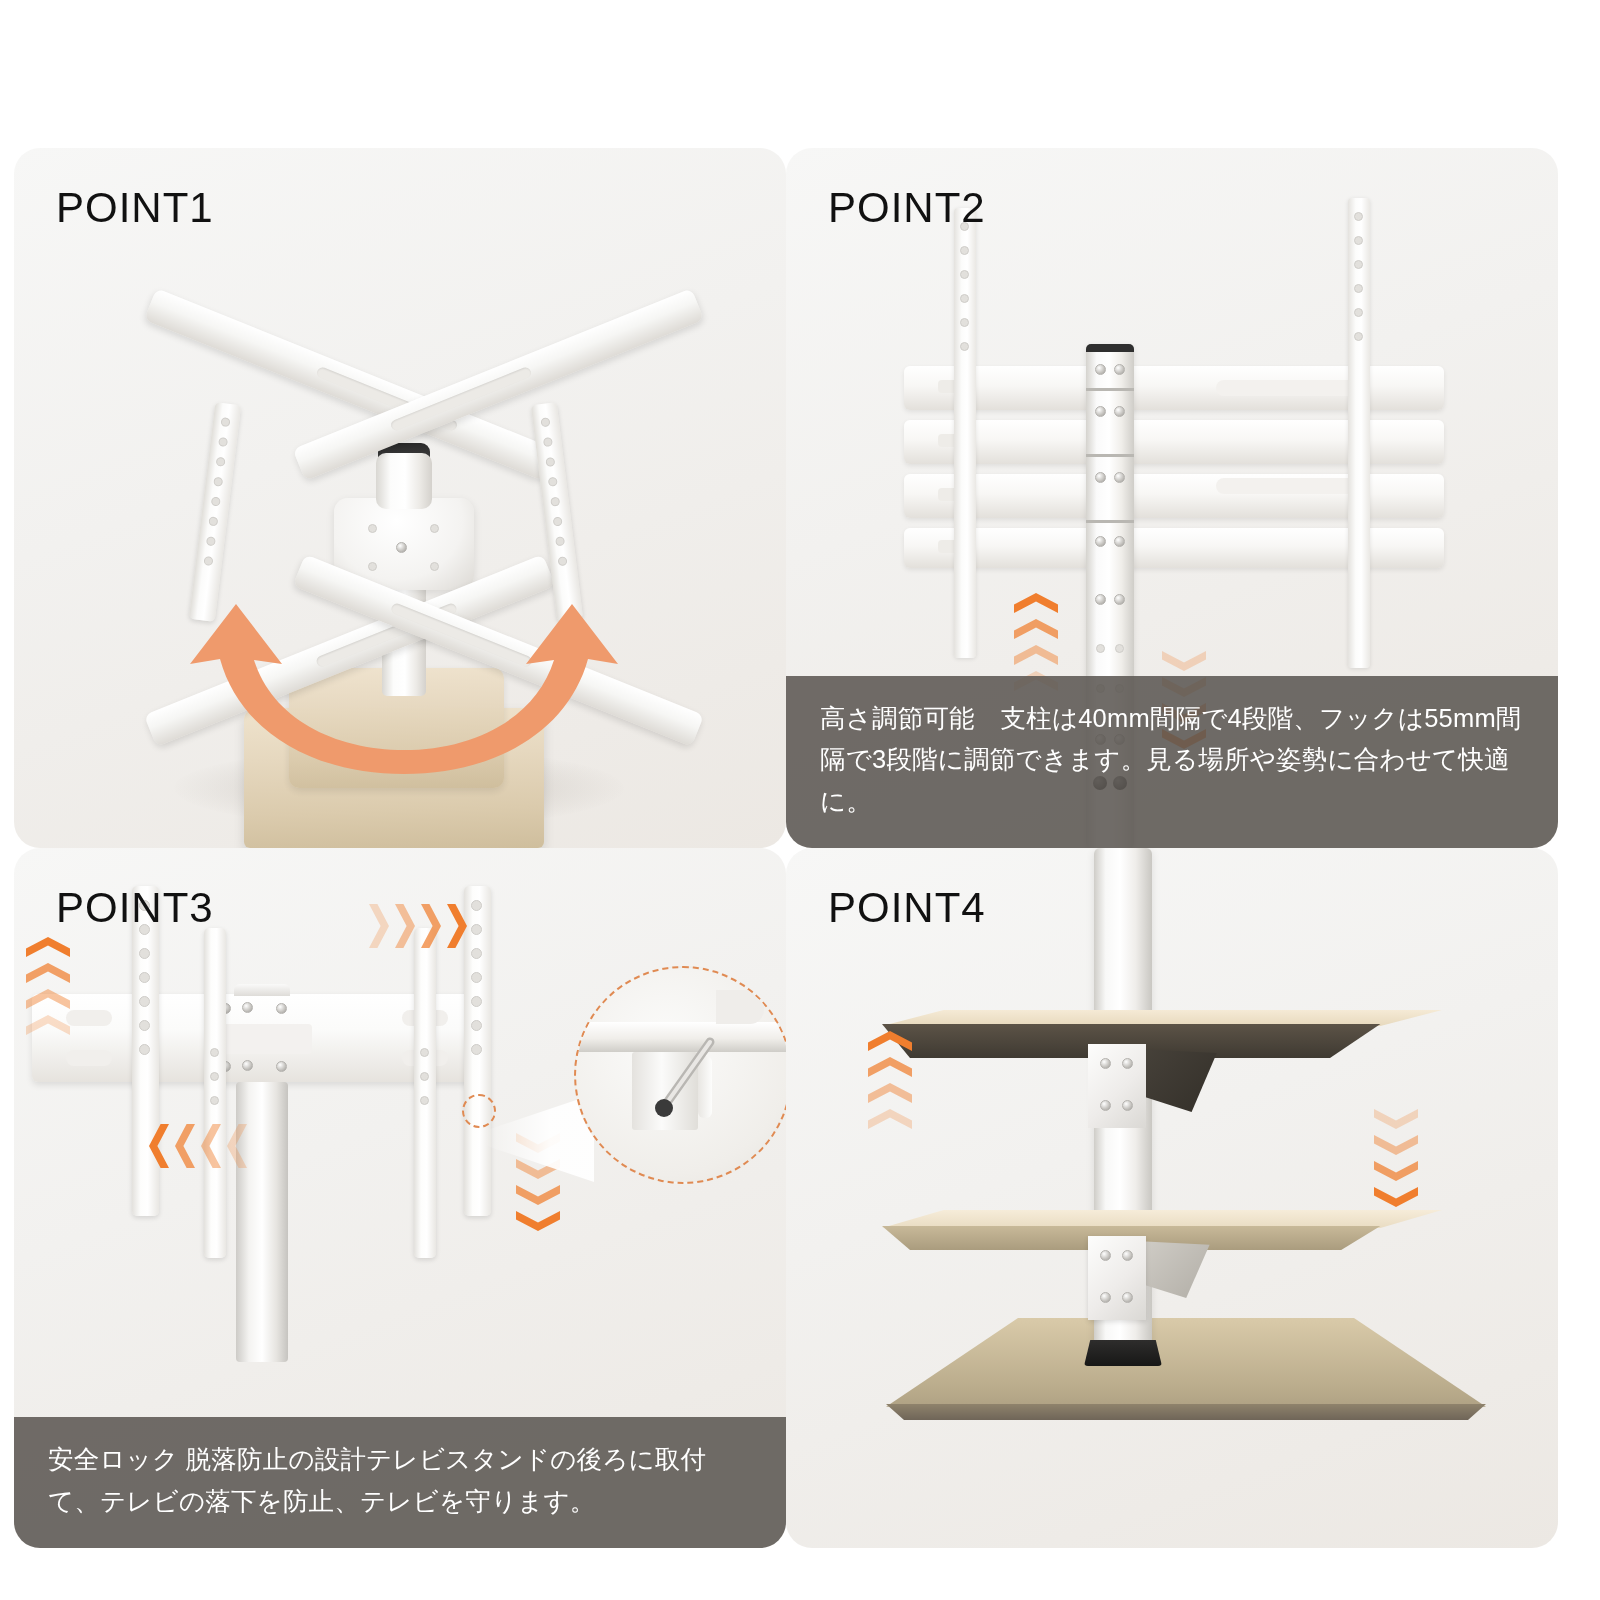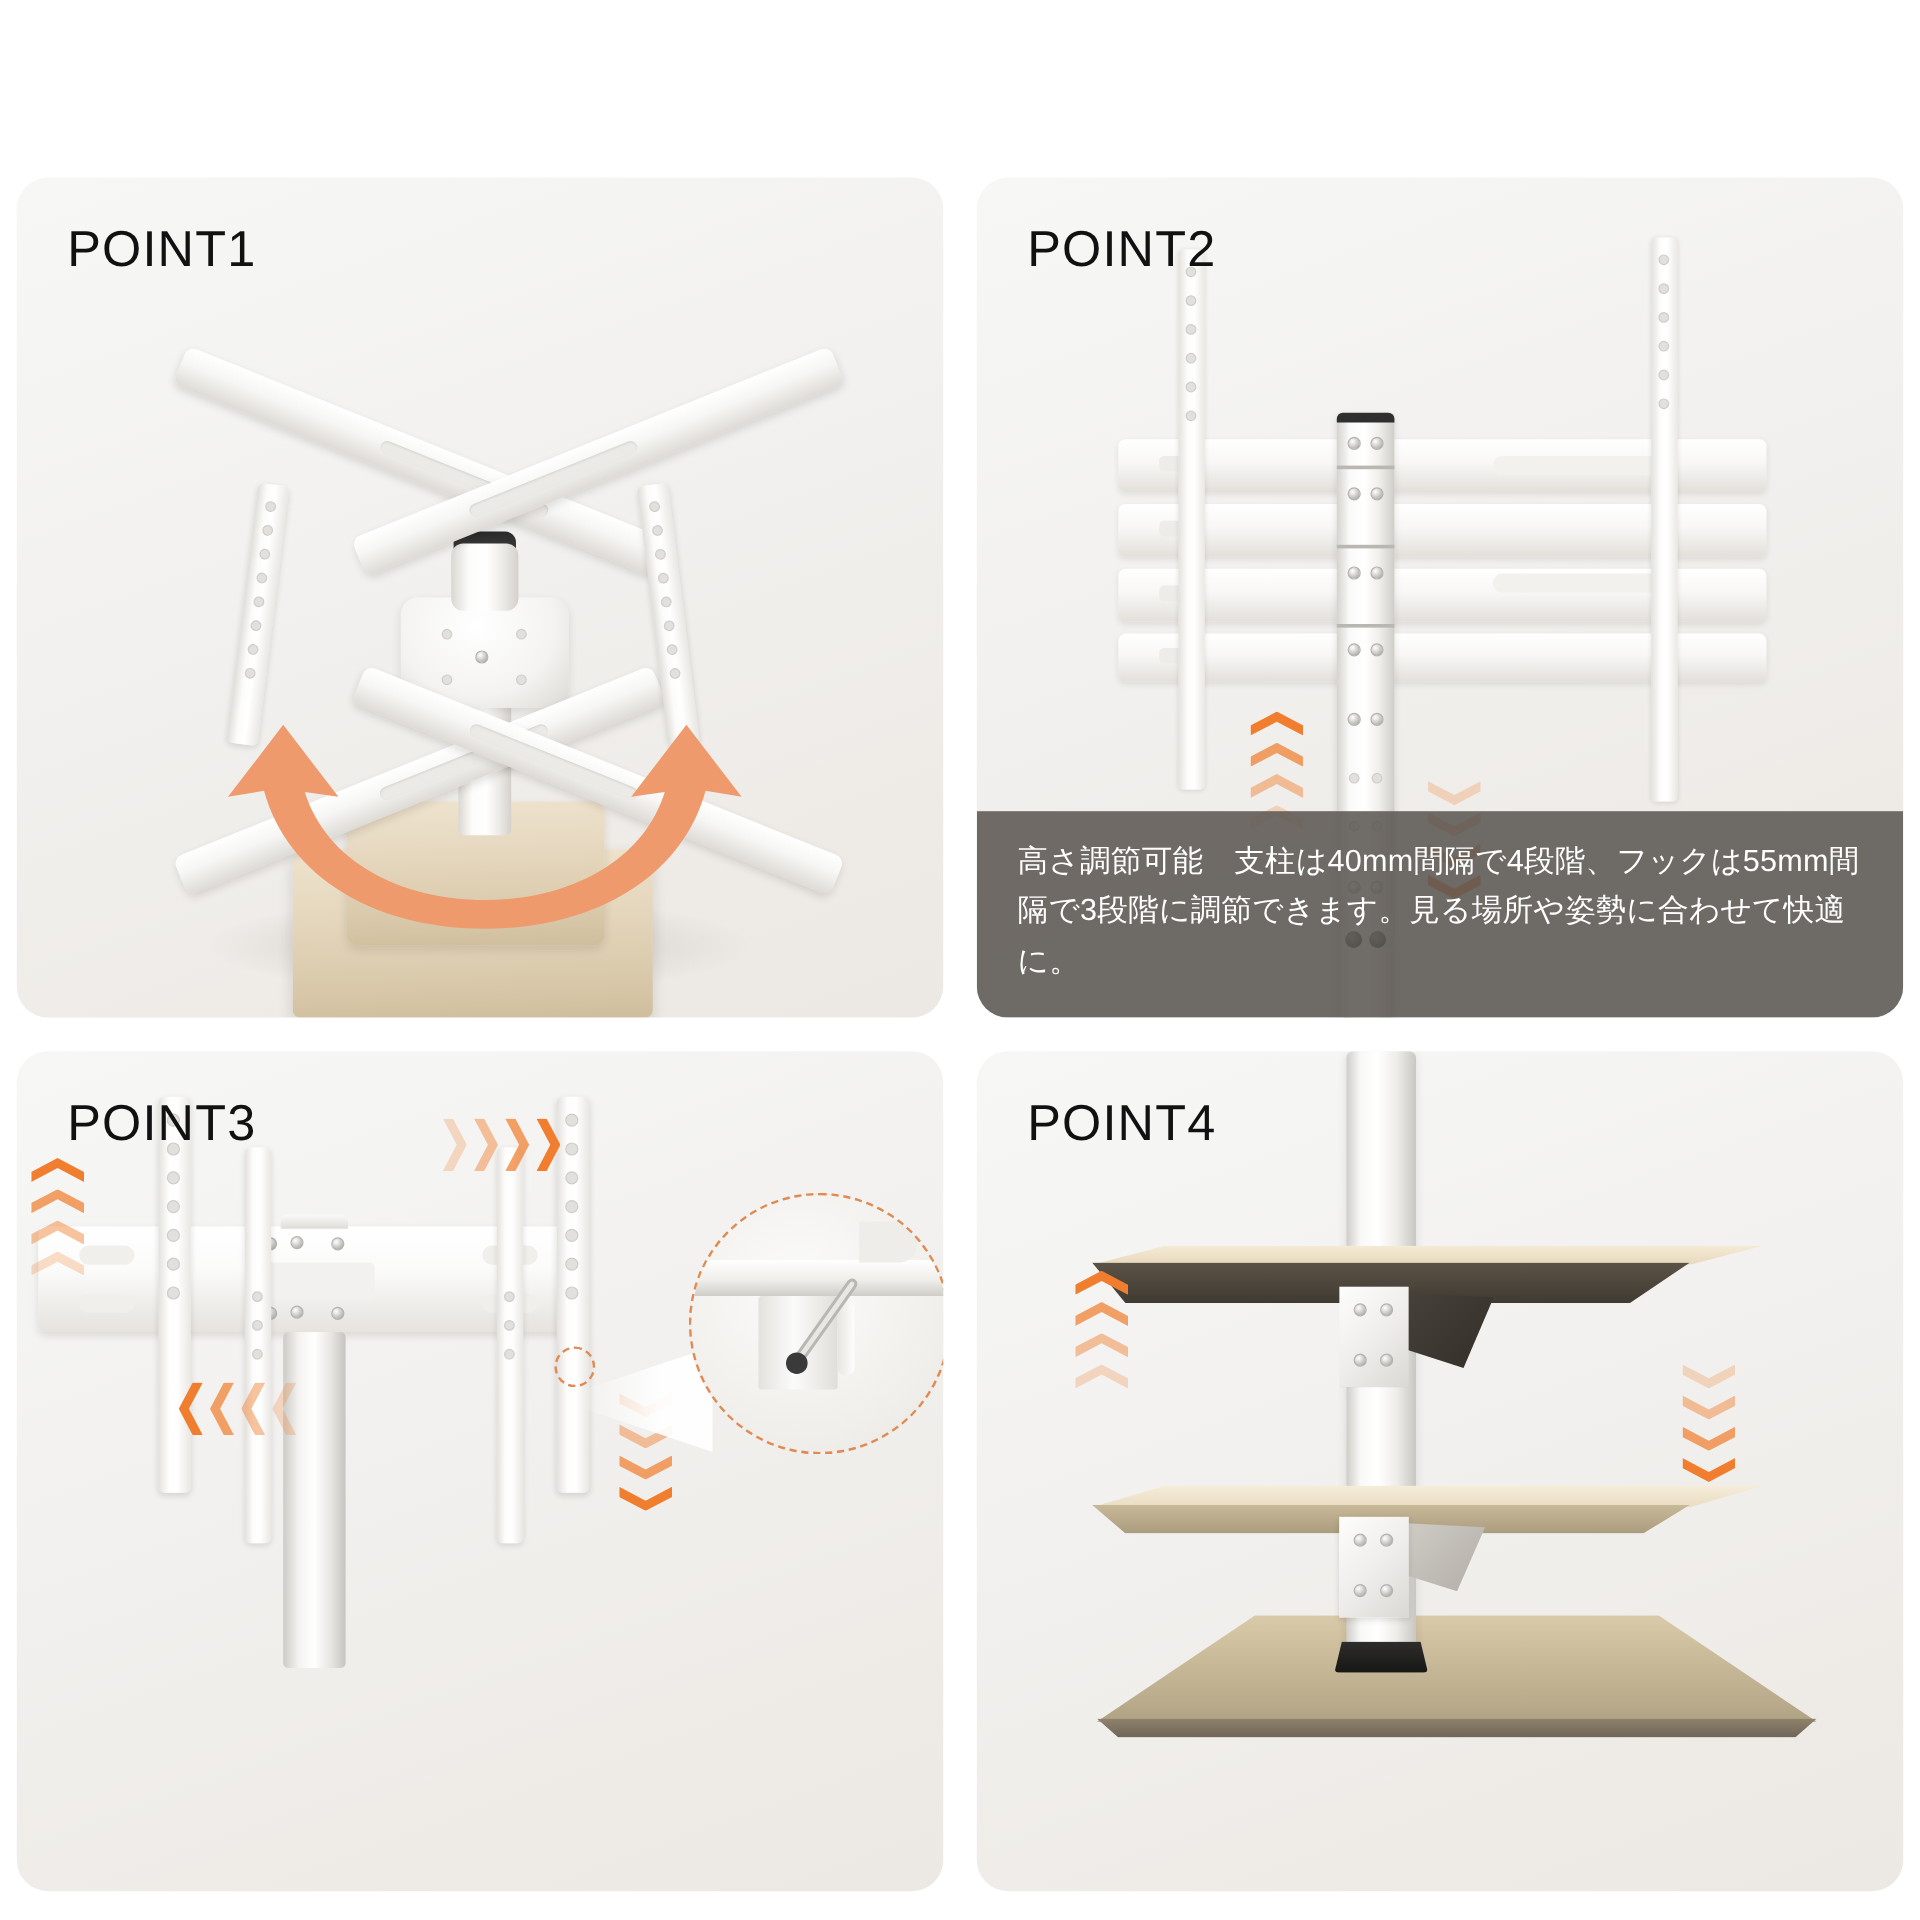--- a/index.html
+++ b/index.html
@@ -23,21 +23,20 @@
     white-space: nowrap;
   }
 
   
   .grid {
     position: absolute; top: 148px; left: 14px;
     width: 1572px; height: 1438px;
     display: grid;
     grid-template-columns: 772px 772px;
     grid-template-rows: 700px 700px;
-    gap: 28px;
   }
 
   .card {
     position: relative;
     border-radius: 26px;
     overflow: hidden;
     background: linear-gradient(160deg, #f7f7f6 0%, #f2f1ef 42%, #ece8e3 100%);
   }
 
   .point-label {
@@ -461,20 +460,21 @@
           <div class="chev up o4"></div>
         </div>
         <div class="chev-stack vert" style="left:502px; top:282px;">
           <div class="chev down o4"></div>
           <div class="chev down o3"></div>
           <div class="chev down o2"></div>
           <div class="chev down o1"></div>
         </div>
       </div>
 
+      <div class="caption h3">安全ロック 脱落防止の設計テレビスタンドの後ろに取付て、テレビの落下を防止、テレビを守ります。</div>
     </div>
 
     <div class="card">
       <div class="point-label">POINT4</div>
 
       <div class="scene">
 
         <div class="base-plate" style="left:100px; top:470px; width:600px; height:120px;">
           <div style="position:absolute; inset:0; background:linear-gradient(180deg,#d9caa9 0%,#b9ab8b 60%,#9d9077 100%); clip-path: polygon(22% 0%, 78% 0%, 100% 74%, 0% 74%);"></div>
           <div style="position:absolute; left:0; top:86px; width:100%; height:16px; background:linear-gradient(180deg,#8f836c,#6f6558); clip-path: polygon(0% 0%, 100% 0%, 97% 100%, 3% 100%);"></div>

